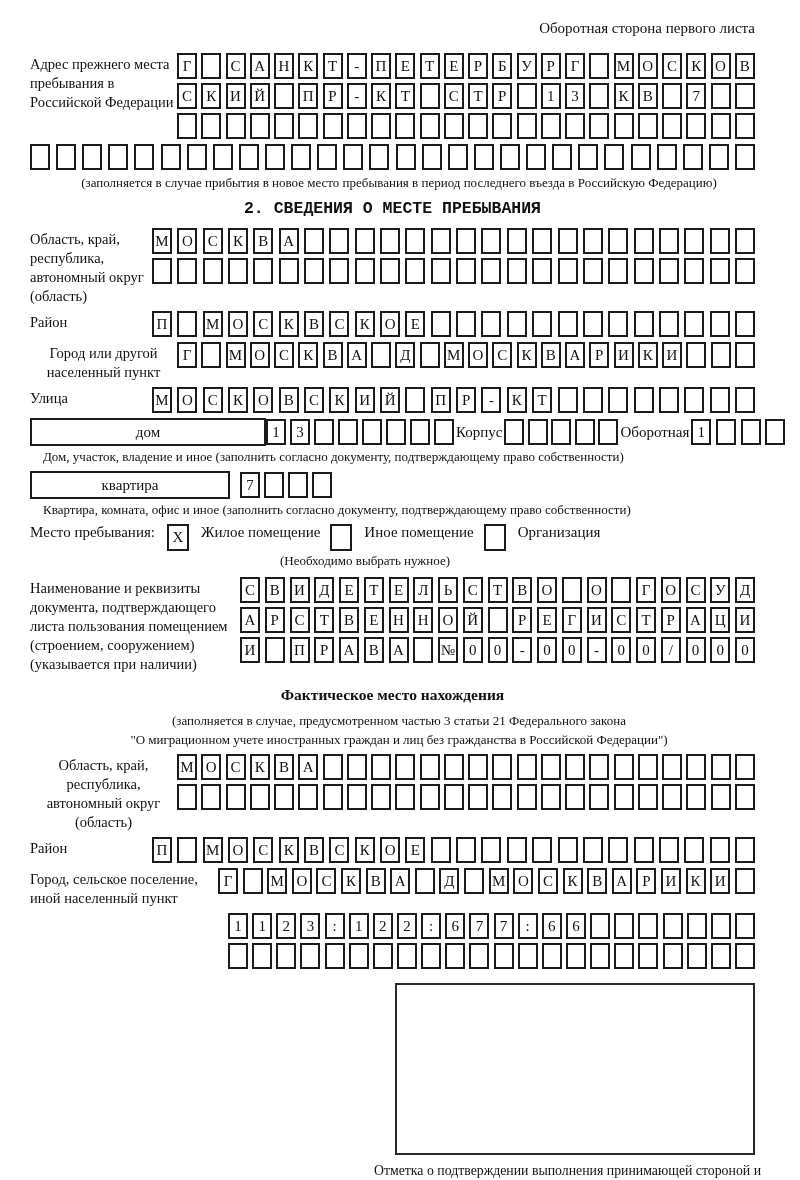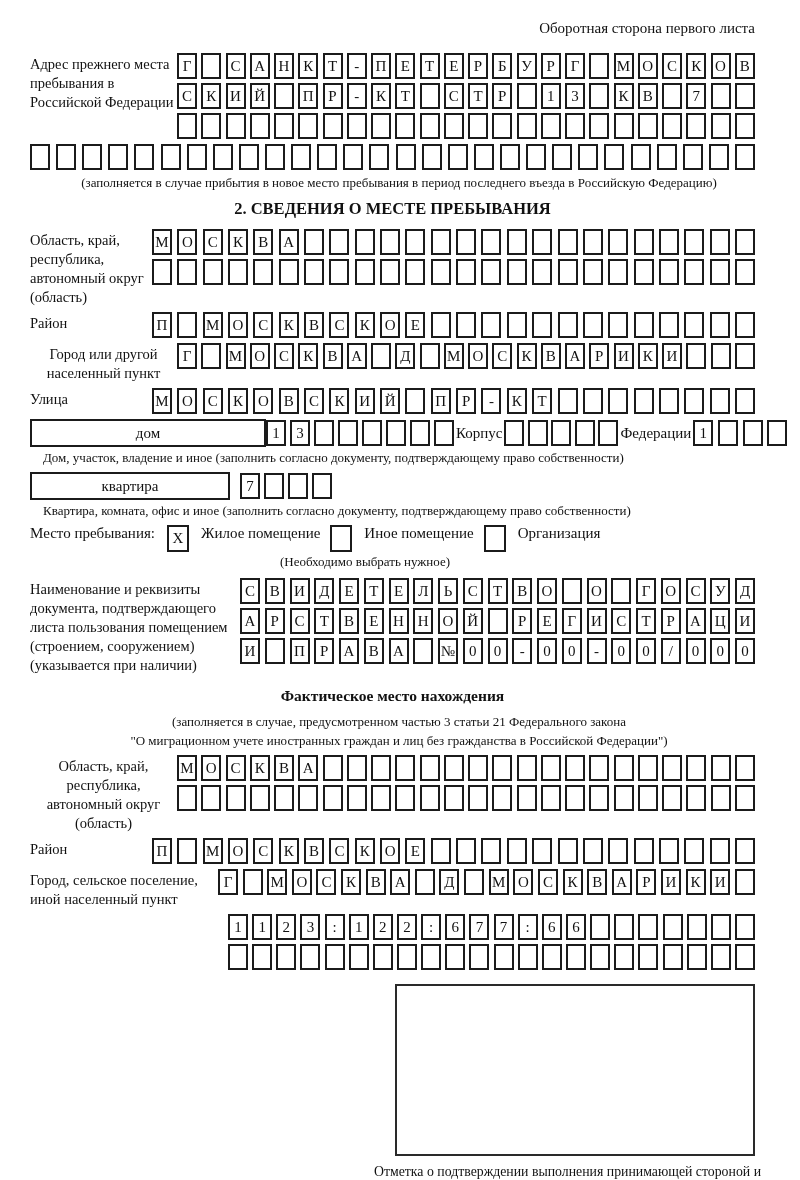--- a/index.html
+++ b/index.html
@@ -19,21 +19,21 @@
     box-sizing:border-box;width:20px;height:26px;border:2px solid #1b1b1b;
     font-size:15px;line-height:22px;text-align:center;flex:0 0 auto;background:#fff;
   }
   .w578{width:578px;} .w603{width:603px;} .w725{width:725px;}
   .w515{width:515px;} .w537{width:537px;} .w527{width:527px;}
   .lw145{width:145px;flex:0 0 145px;} .lw122{width:122px;flex:0 0 122px;}
   .lw147{width:147px;flex:0 0 147px;text-align:center;} .lw210{width:210px;flex:0 0 210px;}
   .lw188{width:188px;flex:0 0 188px;} .lw198{width:198px;flex:0 0 198px;}
   .note{font-size:13px;line-height:17px;margin:2px 0 6px 13px;}
   .note-center{text-align:center;}
-  .sect-title{text-align:center;font-weight:bold;font-size:16.5px;margin:8px 0 10px 0;}
+  .sect-title{text-align:center;font-weight:bold;font-size:16.5px;margin:8px 0 10px 0;font-family:Liberation Mono, monospace;}
   .sub-title{text-align:center;font-weight:bold;font-size:15.5px;margin:12px 0 8px 0;}
   
   .domrow{display:flex;align-items:center;justify-content:space-between;margin:4px 0 2px 0;}
   .lblbox{
     box-sizing:border-box;border:2px solid #1b1b1b;height:28px;line-height:24px;
     text-align:center;font-size:15px;flex:0 0 auto;
   }
   .lblbox.dom{width:236px;} .lblbox.kv{width:200px;}
   .inline-lbl{font-size:15px;flex:0 0 auto;padding:0 2px;}
   .grp{display:flex;justify-content:space-between;flex:0 0 auto;}
@@ -349,21 +349,21 @@
         <span class="cell"></span>
       </div>
     <div class="inline-lbl">Корпус</div>
     <div class="grp g114">
         <span class="cell"></span>
         <span class="cell"></span>
         <span class="cell"></span>
         <span class="cell"></span>
         <span class="cell"></span>
       </div>
-    <div class="inline-lbl">Федерации</div>
+    <div class="inline-lbl">Оборотная</div>
     <div class="grp g94">
         <span class="cell">1</span>
         <span class="cell"></span>
         <span class="cell"></span>
         <span class="cell"></span>
       </div>
   </div>
   <div class="note">Дом, участок, владение и иное (заполнить согласно документу, подтверждающему право собственности)</div>
 
   <div class="kvrow">

